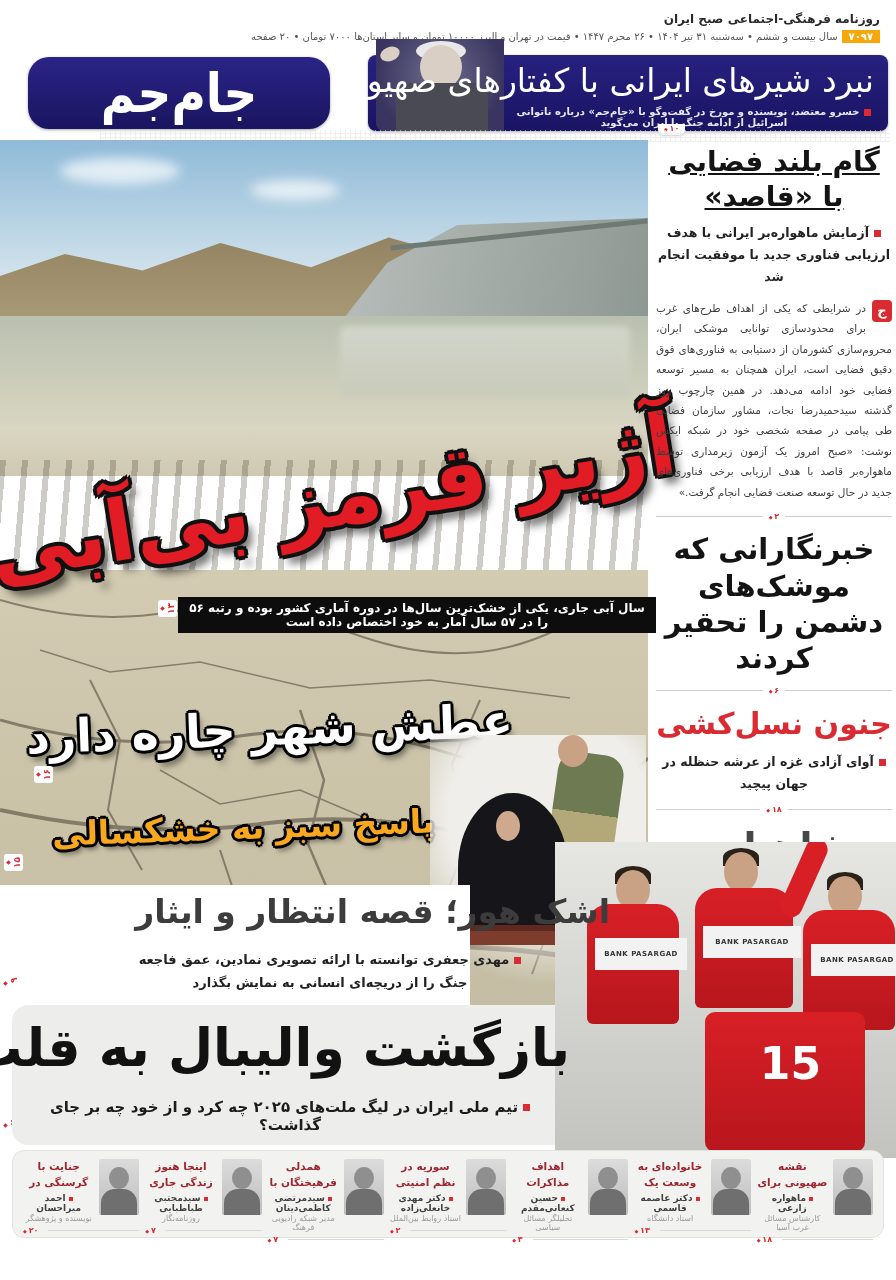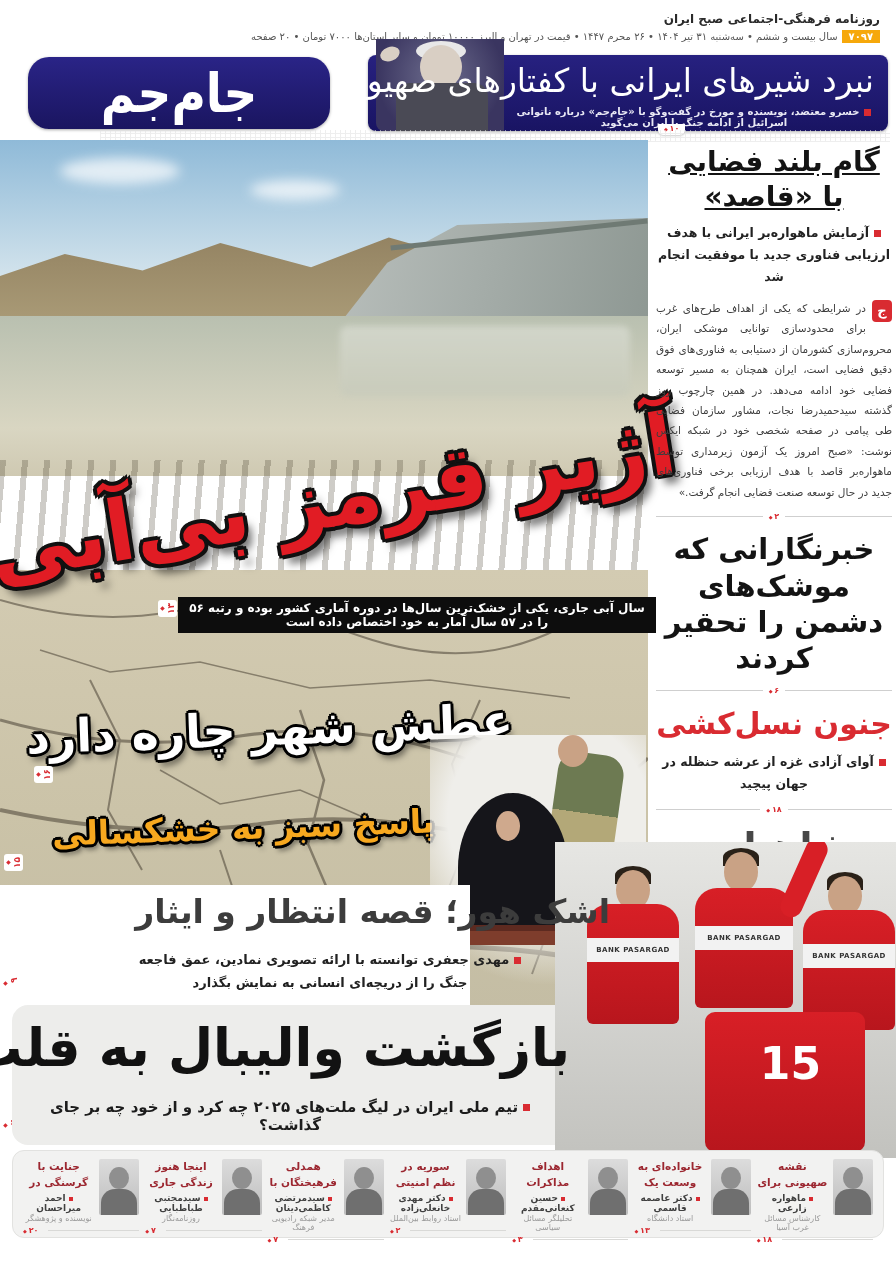--- a/index.html
+++ b/index.html
@@ -60,21 +60,21 @@
   .bench-leg{position:absolute;width:10px;height:56px;top:210px;background:#a57a4e;}
   
   .hoor-panel{top:885px;left:0;width:470px;height:125px;background:#fff;}
   .hoor-head{top:892px;left:150px;width:460px;text-align:center;font-size:33px;font-weight:bold;color:#3c3c3c;white-space:nowrap;z-index:5;}
   .hoor-sub{top:948px;left:130px;width:400px;text-align:center;font-size:13px;font-weight:bold;color:#222;line-height:1.8;z-index:5;}
   
   .vb-photo{top:842px;left:555px;width:341px;height:316px;background:linear-gradient(180deg,#e6e6e3,#c2c2be);overflow:hidden;z-index:2;}
   .player-head{position:absolute;width:34px;height:40px;border-radius:50%;background:#c9a285;}
   .ph-hair{position:absolute;width:36px;height:18px;border-radius:50% 50% 0 0;background:#2a2118;}
   .torso{position:absolute;width:92px;height:120px;border-radius:22px 22px 6px 6px;background:linear-gradient(180deg,#d81f26,#b8161d);}
-  .band{position:absolute;height:24px;background:#f2f2f2;display:flex;align-items:center;justify-content:center;font-size:7px;color:#333;font-weight:bold;letter-spacing:.5px;overflow:hidden;}
+  .band{position:absolute;height:32px;background:#f2f2f2;display:flex;align-items:center;justify-content:center;font-size:7px;color:#333;font-weight:bold;letter-spacing:.5px;overflow:hidden;margin-left:8px;}
   .arm{position:absolute;width:22px;height:84px;border-radius:12px;background:#d81f26;}
   .jersey-num{position:absolute;color:#fff;font-size:44px;font-weight:bold;text-align:center;}
   .vb-panel{top:1005px;left:12px;width:872px;height:140px;background:#ededeb;border-radius:16px;z-index:1;}
   .vb-head{top:1018px;left:10px;width:560px;text-align:center;font-size:52px;font-weight:bold;color:#121212;white-space:nowrap;z-index:3;}
   .vb-sub{top:1098px;left:30px;width:520px;text-align:center;font-size:15px;font-weight:bold;color:#1c1c1c;z-index:3;}
   
   .bottom-panel{top:1150px;left:12px;width:872px;height:88px;background:#f2f2f1;border:1px solid #e2e2e0;border-radius:12px;box-sizing:border-box;display:flex;flex-direction:row;padding:8px 10px 4px;gap:6px;z-index:6;}
   .bitem{flex:1;display:flex;flex-direction:column;min-width:0;}
   .bitem-top{display:flex;flex-direction:row;gap:5px;}
   .bphoto{flex:0 0 40px;width:40px;height:56px;background:linear-gradient(180deg,#dcdcdc,#bdbdbd);position:relative;overflow:hidden;border-radius:2px;}

